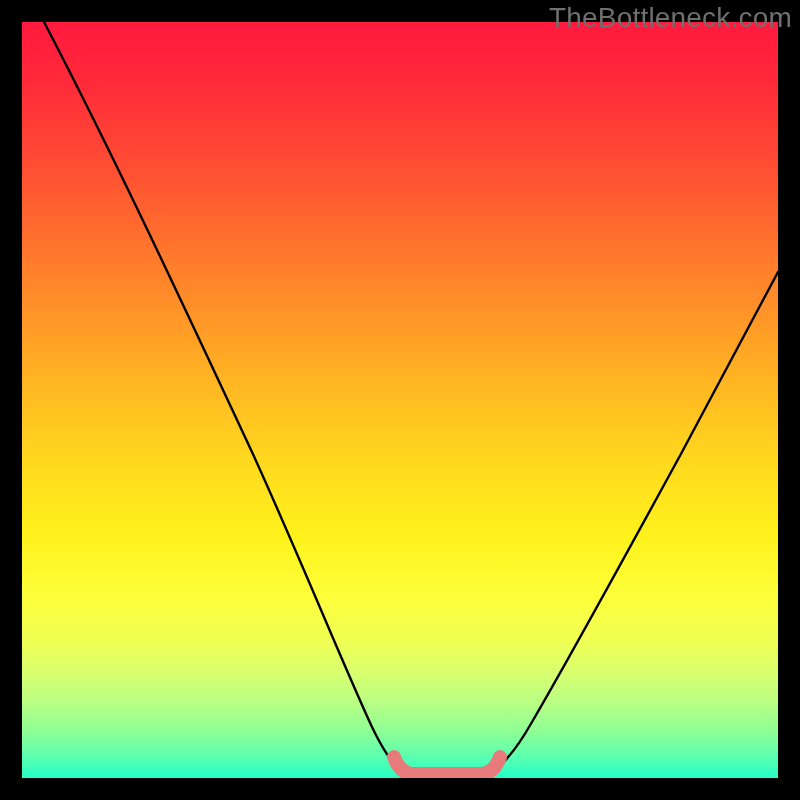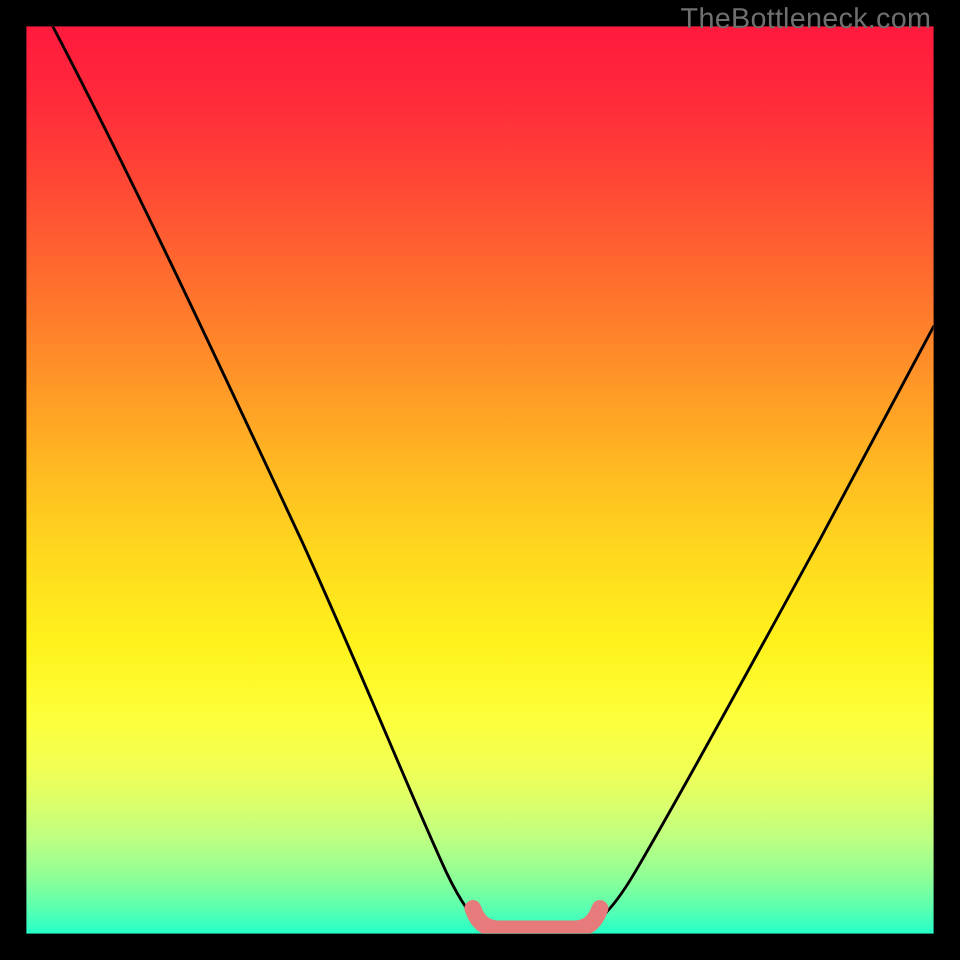--- a/index.html
+++ b/index.html
@@ -36,23 +36,23 @@
       #f0ff55 82%,
       #d8ff6e 86%,
       #b9ff84 90%,
       #8cff97 94%,
       #5effae 97%,
       #26ffc8 100%);
   }
   .watermark {
     position: absolute;
     top: 2px;
-    right: 24px;
+    right: 8px;
     color: #6f6f6f;
-    font-size: 24px;
+    font-size: 28px;
     font-weight: 500;
     letter-spacing: 0.2px;
     pointer-events: none;
   }
   svg.curve {
     position: absolute;
     left: 0;
     top: 0;
     width: 756px;
     height: 756px;

